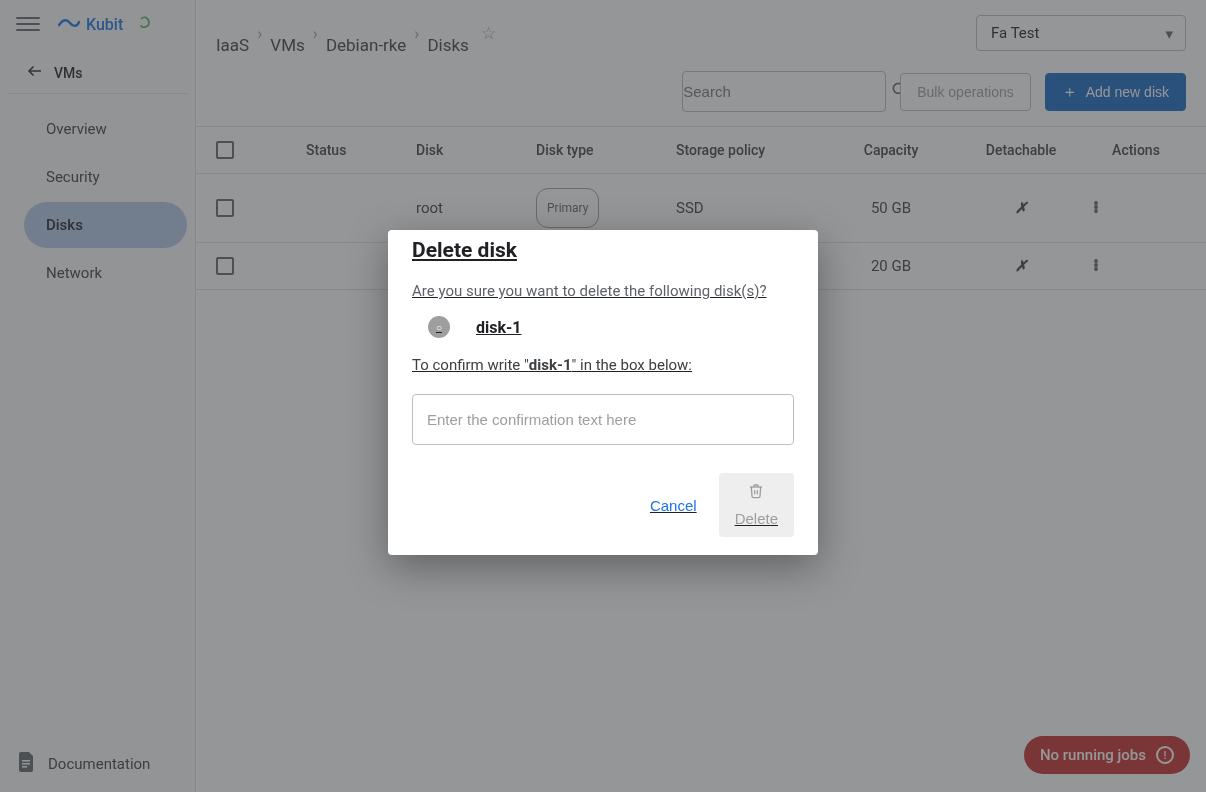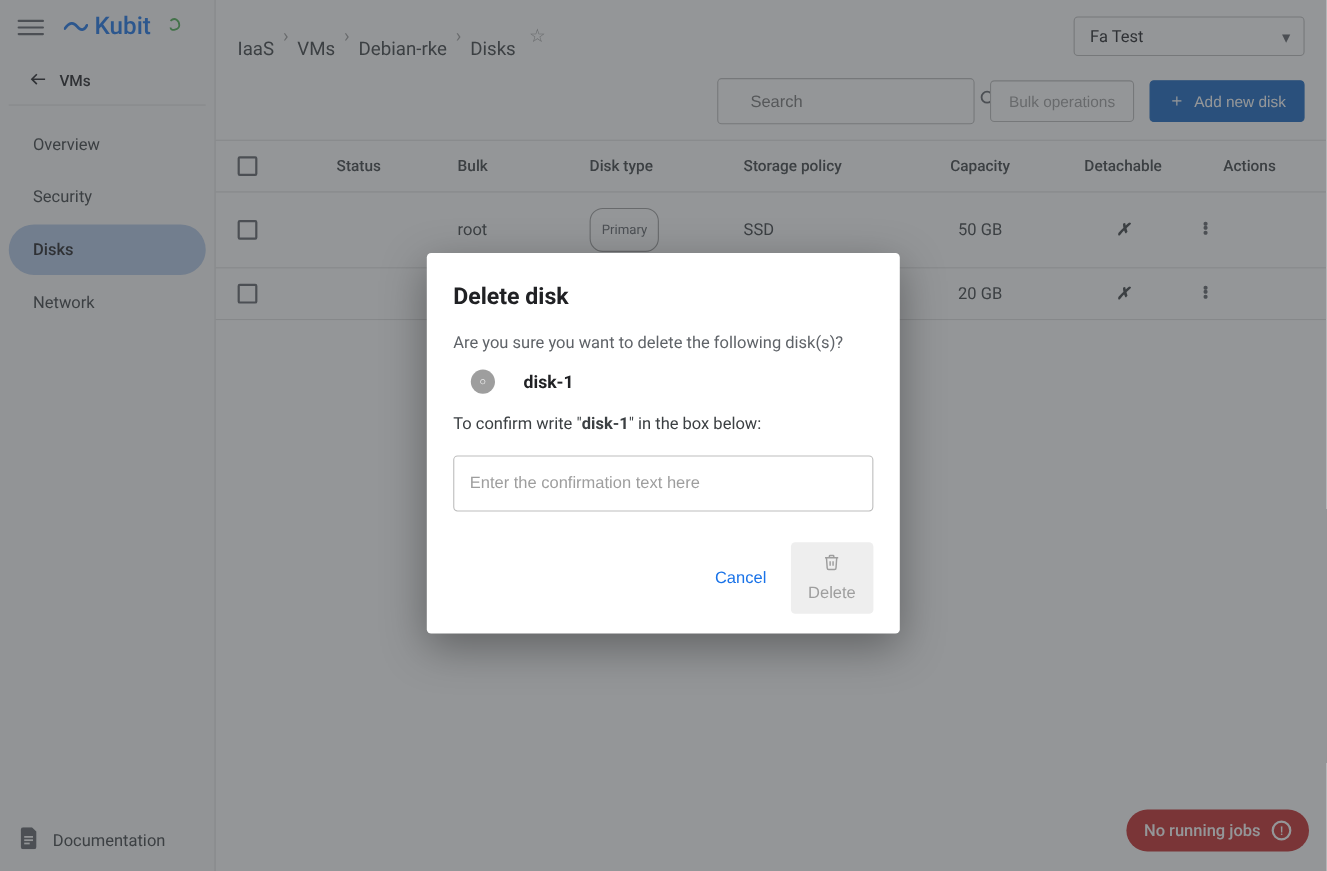--- a/index.html
+++ b/index.html
@@ -4,49 +4,49 @@
 <style>
 * { box-sizing: border-box; margin: 0; padding: 0; }
 body { font-family: -apple-system, Roboto, "Segoe UI", Arial, sans-serif; font-size: 14px; color: #202124; background: #fff; width: 1206px; height: 792px; overflow: hidden; position: relative; }
 
 
 .app { display: flex; height: 100%; }
 .sidebar { width: 240px; background: #fafafa; display: flex; flex-direction: column; border-right: 1px solid #e0e0e0; }
 .sidebar-top { display: flex; align-items: center; gap: 18px; padding: 12px 16px; }
 .hamburger { width: 24px; height: 24px; display: flex; flex-direction: column; justify-content: center; gap: 4px; cursor: pointer; }
 .hamburger span { height: 2px; background: #5f6368; border-radius: 1px; }
-.logo { display: flex; align-items: center; gap: 6px; color: #1a73e8; font-weight: 500; font-size: 22px; }
+.logo { display: flex; align-items: center; gap: 6px; color: #1a73e8; font-weight: 500; font-size: 16px; }
 .logo-wave { color: #1a73e8; }
 .logo-second { color: #4caf50; font-size: 12px; margin-left: 8px; }
 
 .sidebar-search { margin: 8px 12px 6px; background: #eeeeee; border-radius: 6px; display: flex; align-items: center; padding: 8px 10px; gap: 10px; color: #9e9e9e; }
 .sidebar-search input { border: none; background: transparent; outline: none; flex: 1; font-size: 15px; color: #9e9e9e; }
 
 .back-row { display: flex; align-items: center; gap: 10px; padding: 10px 18px; font-weight: 500; border-bottom: 1px solid #e0e0e0; margin: 4px 8px 4px; }
 .back-row svg { width: 18px; height: 18px; }
 
-.nav { padding: 6px 0; }
+.nav { padding: 6px 0; margin-left: 16px; }
 .nav-item { padding: 14px 22px; margin: 2px 8px; border-radius: 24px; cursor: pointer; font-size: 15px; color: #3c4043; }
 .nav-item.active { background: #b3c9e8; color: #202124; font-weight: 500; }
 
 .sidebar-bottom { margin-top: auto; padding: 16px 18px; display: flex; align-items: center; gap: 12px; font-size: 15px; color: #3c4043; }
 
 
 .main { flex: 1; display: flex; flex-direction: column; }
 .topbar { display: flex; align-items: center; padding: 10px 20px 10px 20px; gap: 10px; }
 .breadcrumb { display: flex; align-items: center; gap: 8px; font-size: 17px; color: #3c4043; }
 .breadcrumb .sep { color: #9e9e9e; }
 .breadcrumb .crumb { cursor: pointer; margin-top: 25px; }
 .star { color: #9e9e9e; margin-left: 4px; }
 .spacer { flex: 1; }
 .project-dd { border: 1px solid #bdbdbd; border-radius: 4px; padding: 8px 36px 8px 14px; min-width: 210px; position: relative; font-size: 15px; cursor: pointer; }
 .project-dd::after { content: "▾"; position: absolute; right: 12px; top: 9px; color: #5f6368; }
 
 .toolbar { display: flex; align-items: center; padding: 6px 20px 14px; gap: 14px; justify-content: flex-end; }
-.search-box { border: 1px solid #bdbdbd; border-radius: 4px; display: flex; align-items: center; padding: 8px 29px; width: 234px; gap: 8px; margin-left: 23px; }
+.search-box { border: 1px solid #bdbdbd; border-radius: 4px; display: flex; align-items: center; padding: 8px 0; width: 204px; gap: 8px; margin-left: 23px; }
 .search-box input { border: none; outline: none; flex: 1; font-size: 15px; }
 .btn { border: 1px solid #bdbdbd; background: #fff; border-radius: 4px; padding: 10px 16px; font-size: 14px; cursor: pointer; color: #9e9e9e; }
 .btn-primary { background: #1565c0; color: #fff; border-color: #1565c0; display: flex; align-items: center; gap: 8px; font-weight: 500; }
 .plus-ic { font-size: 16px; line-height: 1; }
 
 
 .table { border-top: 1px solid #e0e0e0; }
 .thead, .trow { display: grid; grid-template-columns: 90px 110px 120px 140px 150px 130px 130px 100px; align-items: center; padding: 14px 20px; border-bottom: 1px solid #e0e0e0; }
 .thead { color: #3c4043; font-weight: 500; font-size: 14px; }
 .trow { color: #3c4043; font-size: 15px; }
@@ -57,21 +57,21 @@
 .kebab { width: 20px; text-align: center; font-size: 18px; color: #5f6368; cursor: pointer; letter-spacing: 0; line-height: 4px; }
 .kebab span { display: block; height: 4px; }
 .center { text-align: center; }
 
 
 .jobs-chip { position: absolute; right: 16px; bottom: 18px; background: #c62828; color: #fff; border-radius: 22px; padding: 10px 16px; display: flex; align-items: center; gap: 10px; font-size: 15px; font-weight: 500; cursor: pointer; }
 .jobs-chip .circ { border: 2px solid #fff; border-radius: 50%; width: 18px; height: 18px; display: flex; align-items: center; justify-content: center; font-size: 11px; }
 
 
 .overlay { position: absolute; inset: 0; background: rgba(60,64,67,0.55); display: flex; align-items: flex-start; justify-content: center; padding-top: 230px; }
-.modal { background: #fff; border-radius: 4px; width: 430px; box-shadow: 0 12px 40px rgba(0,0,0,0.35); padding: 28px 24px 18px; }
+.modal { background: #fff; border-radius: 4px; width: 430px; box-shadow: 0 12px 40px rgba(0,0,0,0.35); padding: 8px 24px 18px; text-decoration: underline; }
 .modal h2 { font-size: 21px; font-weight: 700; margin-bottom: 20px; }
 .modal p { color: #5f6368; font-size: 15px; margin-bottom: 16px; }
 .disk-row { display: flex; align-items: center; gap: 26px; margin: 0 0 18px 16px; }
 .disk-ic { width: 22px; height: 22px; border-radius: 50%; background: #9e9e9e; display: flex; align-items: center; justify-content: center; color: #fff; font-size: 10px; }
 .disk-name { font-weight: 700; font-size: 16px; }
 .confirm-line { color: #3c4043; font-size: 15px; margin-bottom: 20px; }
 .confirm-line b { font-weight: 700; }
 .modal input[type=text] { width: 100%; border: 1px solid #bdbdbd; border-radius: 4px; padding: 16px 14px; font-size: 15px; outline: none; }
 .modal input[type=text]::placeholder { color: #9e9e9e; }
 .modal-actions { display: flex; justify-content: flex-end; gap: 10px; margin-top: 28px; align-items: center; }
@@ -170,21 +170,21 @@
         <span>Add new disk</span>
       </button>
     </div>
 
     <div class="table">
       <div class="thead">
         <div>
             <div class="checkbox"></div>
           </div>
         <div>Status</div>
-        <div>Bulk</div>
+        <div>Disk</div>
         <div>Disk type</div>
         <div>Storage policy</div>
         <div class="center">Capacity</div>
         <div class="center">Detachable</div>
         <div class="center">Actions</div>
       </div>
 
       <div class="trow">
         <div>
             <div class="checkbox"></div>

